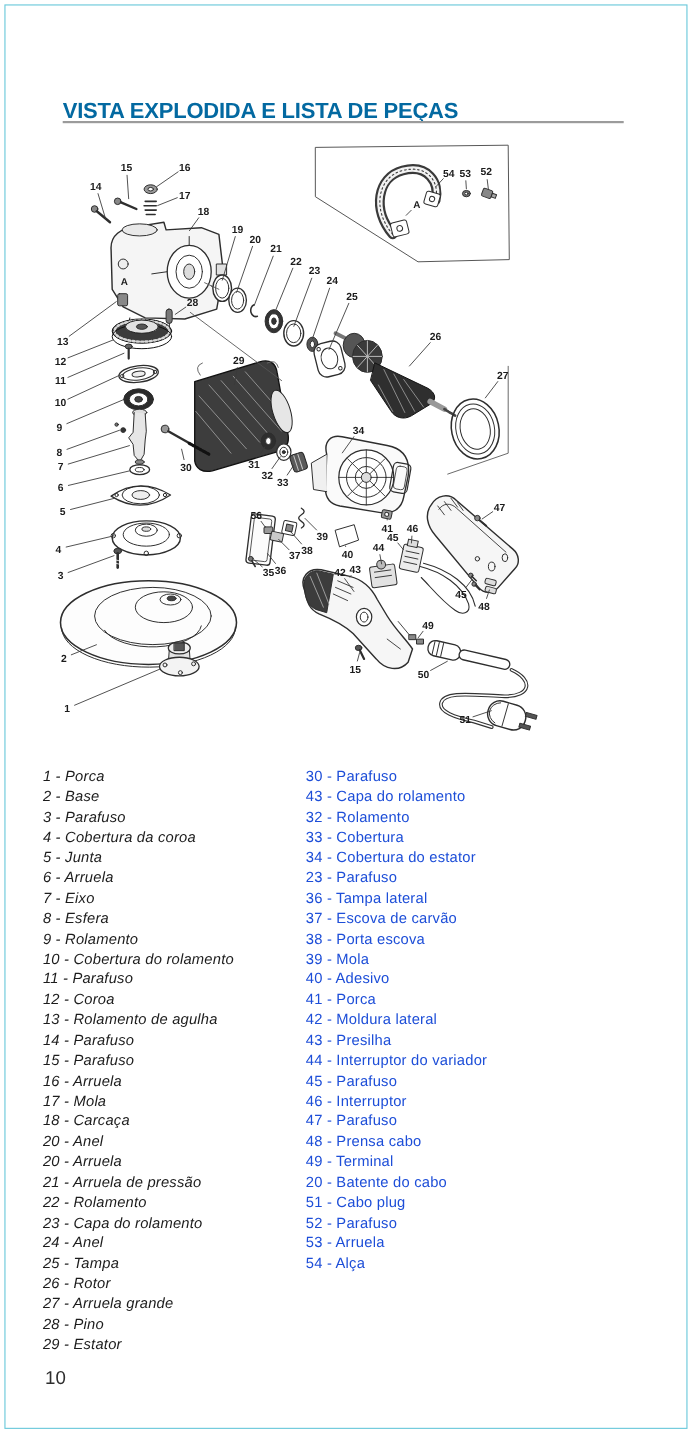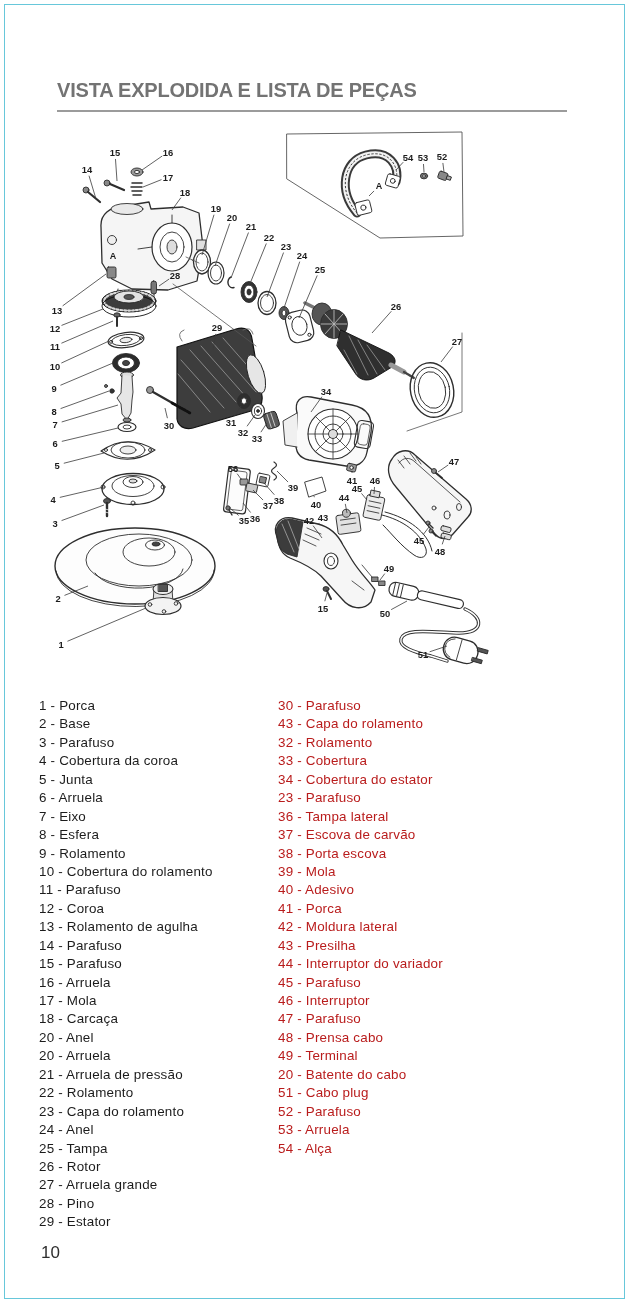--- a/index.html
+++ b/index.html
@@ -15,21 +15,21 @@
   .col .row{height:18.45px;line-height:18.45px;white-space:nowrap;}
   #col-left{left:39px;}
   #col-right{left:278px;}
   .page-num{position:absolute;left:41px;top:1243px;font-size:17px;color:#2e2e2e;}
 </style>
 </head>
 <body>
 
 <div class="page">
   <div class="border-frame" style="border-color: rgb(103, 199, 218);"></div>
-  <div class="title" style="color: #737373;">VISTA EXPLODIDA E LISTA DE PEÇAS</div>
+  <div class="title" style="color: #0369a1; margin-top: 11px;">VISTA EXPLODIDA E LISTA DE PEÇAS</div>
   <div class="title-rule" style="background: rgb(155, 155, 155);"></div>
 
   <svg id="diagram" width="632" height="700" viewBox="0 0 632 700">
     <g stroke="#2e2e2e" stroke-width="0.9" fill="none" stroke-linecap="round" stroke-linejoin="round">
 
       <polygon points="287,134 462,132 463,236 380,238 287,179" stroke="#555"></polygon>
 
       <g>
         <path d="M357,213 C338,191 343,161 366,155 C389,149 400,166 396,182" stroke="#3a3a3a" stroke-width="9"></path>
         <path d="M357,213 C338,191 343,161 366,155 C389,149 400,166 396,182" stroke="#f2f2f2" stroke-width="5"></path>
@@ -460,21 +460,21 @@
         <line x1="274.3686485403921" y1="494.75113501244437" x2="264" y2="483" stroke="#3a3a3a" stroke-width="0.8"></line>
         <text x="279" y="500" text-anchor="middle" dominant-baseline="central" font-size="9.4" font-weight="600" fill="#1c1c1c">38</text>
         <line x1="288.0502525316942" y1="482.0502525316942" x2="277" y2="471" stroke="#3a3a3a" stroke-width="0.8"></line>
         <text x="293" y="487" text-anchor="middle" dominant-baseline="central" font-size="9.4" font-weight="600" fill="#1c1c1c">39</text>
         <text x="113" y="256" text-anchor="middle" dominant-baseline="central" font-size="9" font-weight="600" fill="#1c1c1c">A</text>
         <line x1="374.0502525316942" y1="190.94974746830584" x2="369" y2="196" stroke="#3a3a3a" stroke-width="0.8"></line>
         <text x="379" y="186" text-anchor="middle" dominant-baseline="central" font-size="9" font-weight="600" fill="#1c1c1c">A</text>
       </g>
   </svg>
 
-  <div class="col" id="col-left" style="color: rgb(28, 28, 28);">
+  <div class="col" id="col-left" style="color: rgb(28, 28, 28); font-style: italic;">
       <div class="row">1 - Porca</div>
       <div class="row">2 - Base</div>
       <div class="row">3 - Parafuso</div>
       <div class="row">4 - Cobertura da coroa</div>
       <div class="row">5 - Junta</div>
       <div class="row">6 - Arruela</div>
       <div class="row">7 - Eixo</div>
       <div class="row">8 - Esfera</div>
       <div class="row">9 - Rolamento</div>
       <div class="row">10 - Cobertura do rolamento</div>
@@ -491,21 +491,21 @@
       <div class="row">21 - Arruela de pressão</div>
       <div class="row">22 - Rolamento</div>
       <div class="row">23 - Capa do rolamento</div>
       <div class="row">24 - Anel</div>
       <div class="row">25 - Tampa</div>
       <div class="row">26 - Rotor</div>
       <div class="row">27 - Arruela grande</div>
       <div class="row">28 - Pino</div>
       <div class="row">29 - Estator</div>
     </div>
-  <div class="col" id="col-right" style="color: #b91c1c;">
+  <div class="col" id="col-right" style="color: #1d4ed8;">
       <div class="row">30 - Parafuso</div>
       <div class="row">43 - Capa do rolamento</div>
       <div class="row">32 - Rolamento</div>
       <div class="row">33 - Cobertura</div>
       <div class="row">34 - Cobertura do estator</div>
       <div class="row">23 - Parafuso</div>
       <div class="row">36 - Tampa lateral</div>
       <div class="row">37 - Escova de carvão</div>
       <div class="row">38 - Porta escova</div>
       <div class="row">39 - Mola</div>

